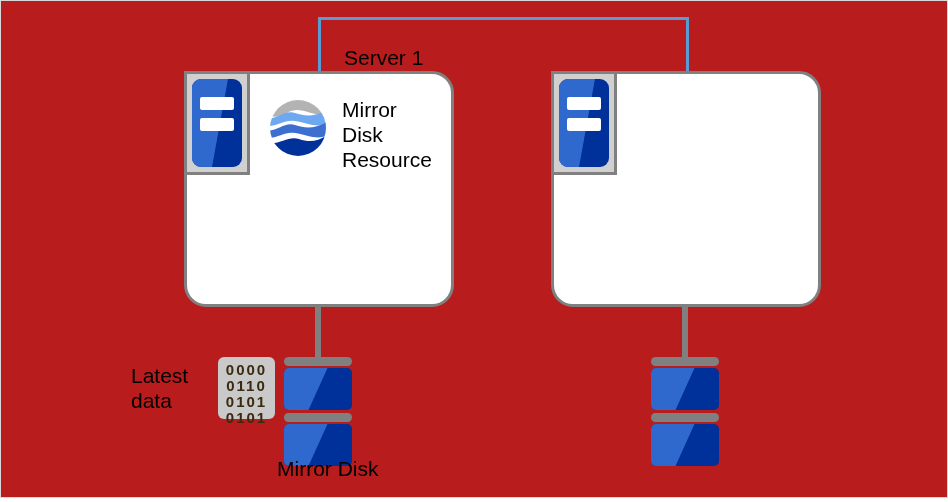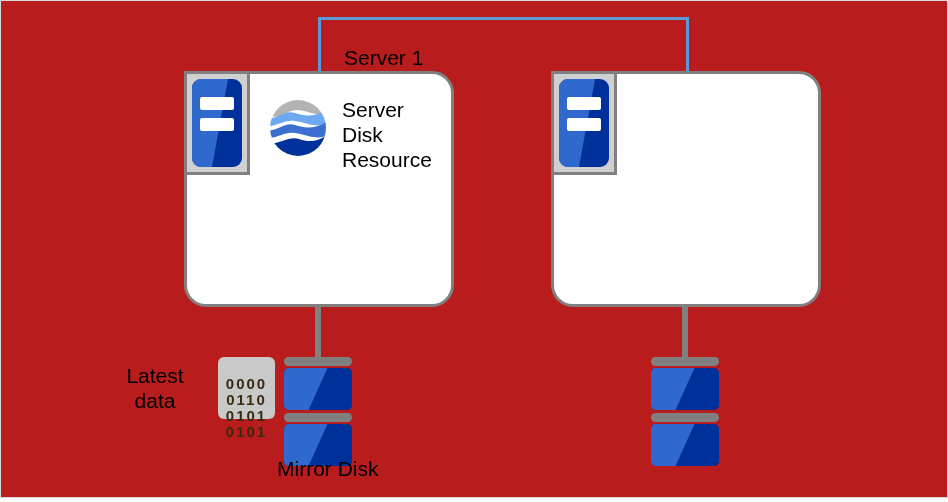--- a/index.html
+++ b/index.html
@@ -120,21 +120,21 @@
     width: 100%; height: 100%;
     background: #3069ce;
     clip-path: polygon(0 0, 64% 0, 36% 100%, 0 100%);
   }
 
   
   .binary-badge {
     position: absolute;
     background: #c9c9c9;
     border-radius: 6px;
-    padding: 19px 7px;
+    padding: 5px 7px;
     box-sizing: border-box;
     font-family: "Liberation Sans", sans-serif;
     font-weight: bold;
     font-size: 15px;
     line-height: 16px;
     color: #3a2a10;
     letter-spacing: 2px;
     text-align: center;
     white-space: pre-line;
   }
@@ -169,36 +169,36 @@
       <g clip-path="url(#globeClip)">
         <rect x="0" y="0" width="58" height="58" fill="#ffffff"></rect>
         <path d="M-6,-10 L64,-10 L64,12 C48,24 34,4 18,14 C8,20 2,18 -6,14 Z" fill="#b3b3b3"></path>
         <path d="M-6,18 C6,24 14,10 26,14 C40,19 50,16 64,8 L64,22 C50,31 40,24 26,22 C14,20 6,30 -6,26 Z" fill="#6ea8f0"></path>
         <path d="M-6,30 C6,36 14,22 26,26 C40,31 50,28 64,20 L64,34 C50,43 40,36 26,34 C14,32 6,42 -6,38 Z" fill="#3d6fd0"></path>
         <path d="M-6,42 C8,49 18,36 30,40 C44,45 54,40 64,32 L64,70 L-6,70 Z" fill="#00309a"></path>
       </g>
     </svg>
   </div>
 
-  <div class="label multiline" style="left:341px; top:96px;">Server
+  <div class="label multiline" style="left:341px; top:96px;">Mirror
 Disk
 Resource</div>
 
   <div class="connector" style="left:314px; top:303px; width:6px; height:55px;"></div>
 
   <div class="disk" style="left:283px; top:356px;">
     <div class="platter-bar"></div>
     <div class="platter"></div>
     <div class="platter-bar"></div>
     <div class="platter"></div>
   </div>
 
   <div class="label" style="left:276px; top:455px;">Mirror Disk</div>
 
-  <div class="label multiline" style="left:118px; top:362px; text-align:center; width:72px;">Latest
+  <div class="label multiline" style="left:130px; top:362px; text-align:left; width:72px;">Latest
 data</div>
 
   <div class="binary-badge" style="left:217px; top:356px; width:57px; height:62px;">0000
 0110
 0101
 0101</div>
 
 
   <div class="server-box" style="left:550px; top:70px; width:270px; height:236px;"></div>
 

